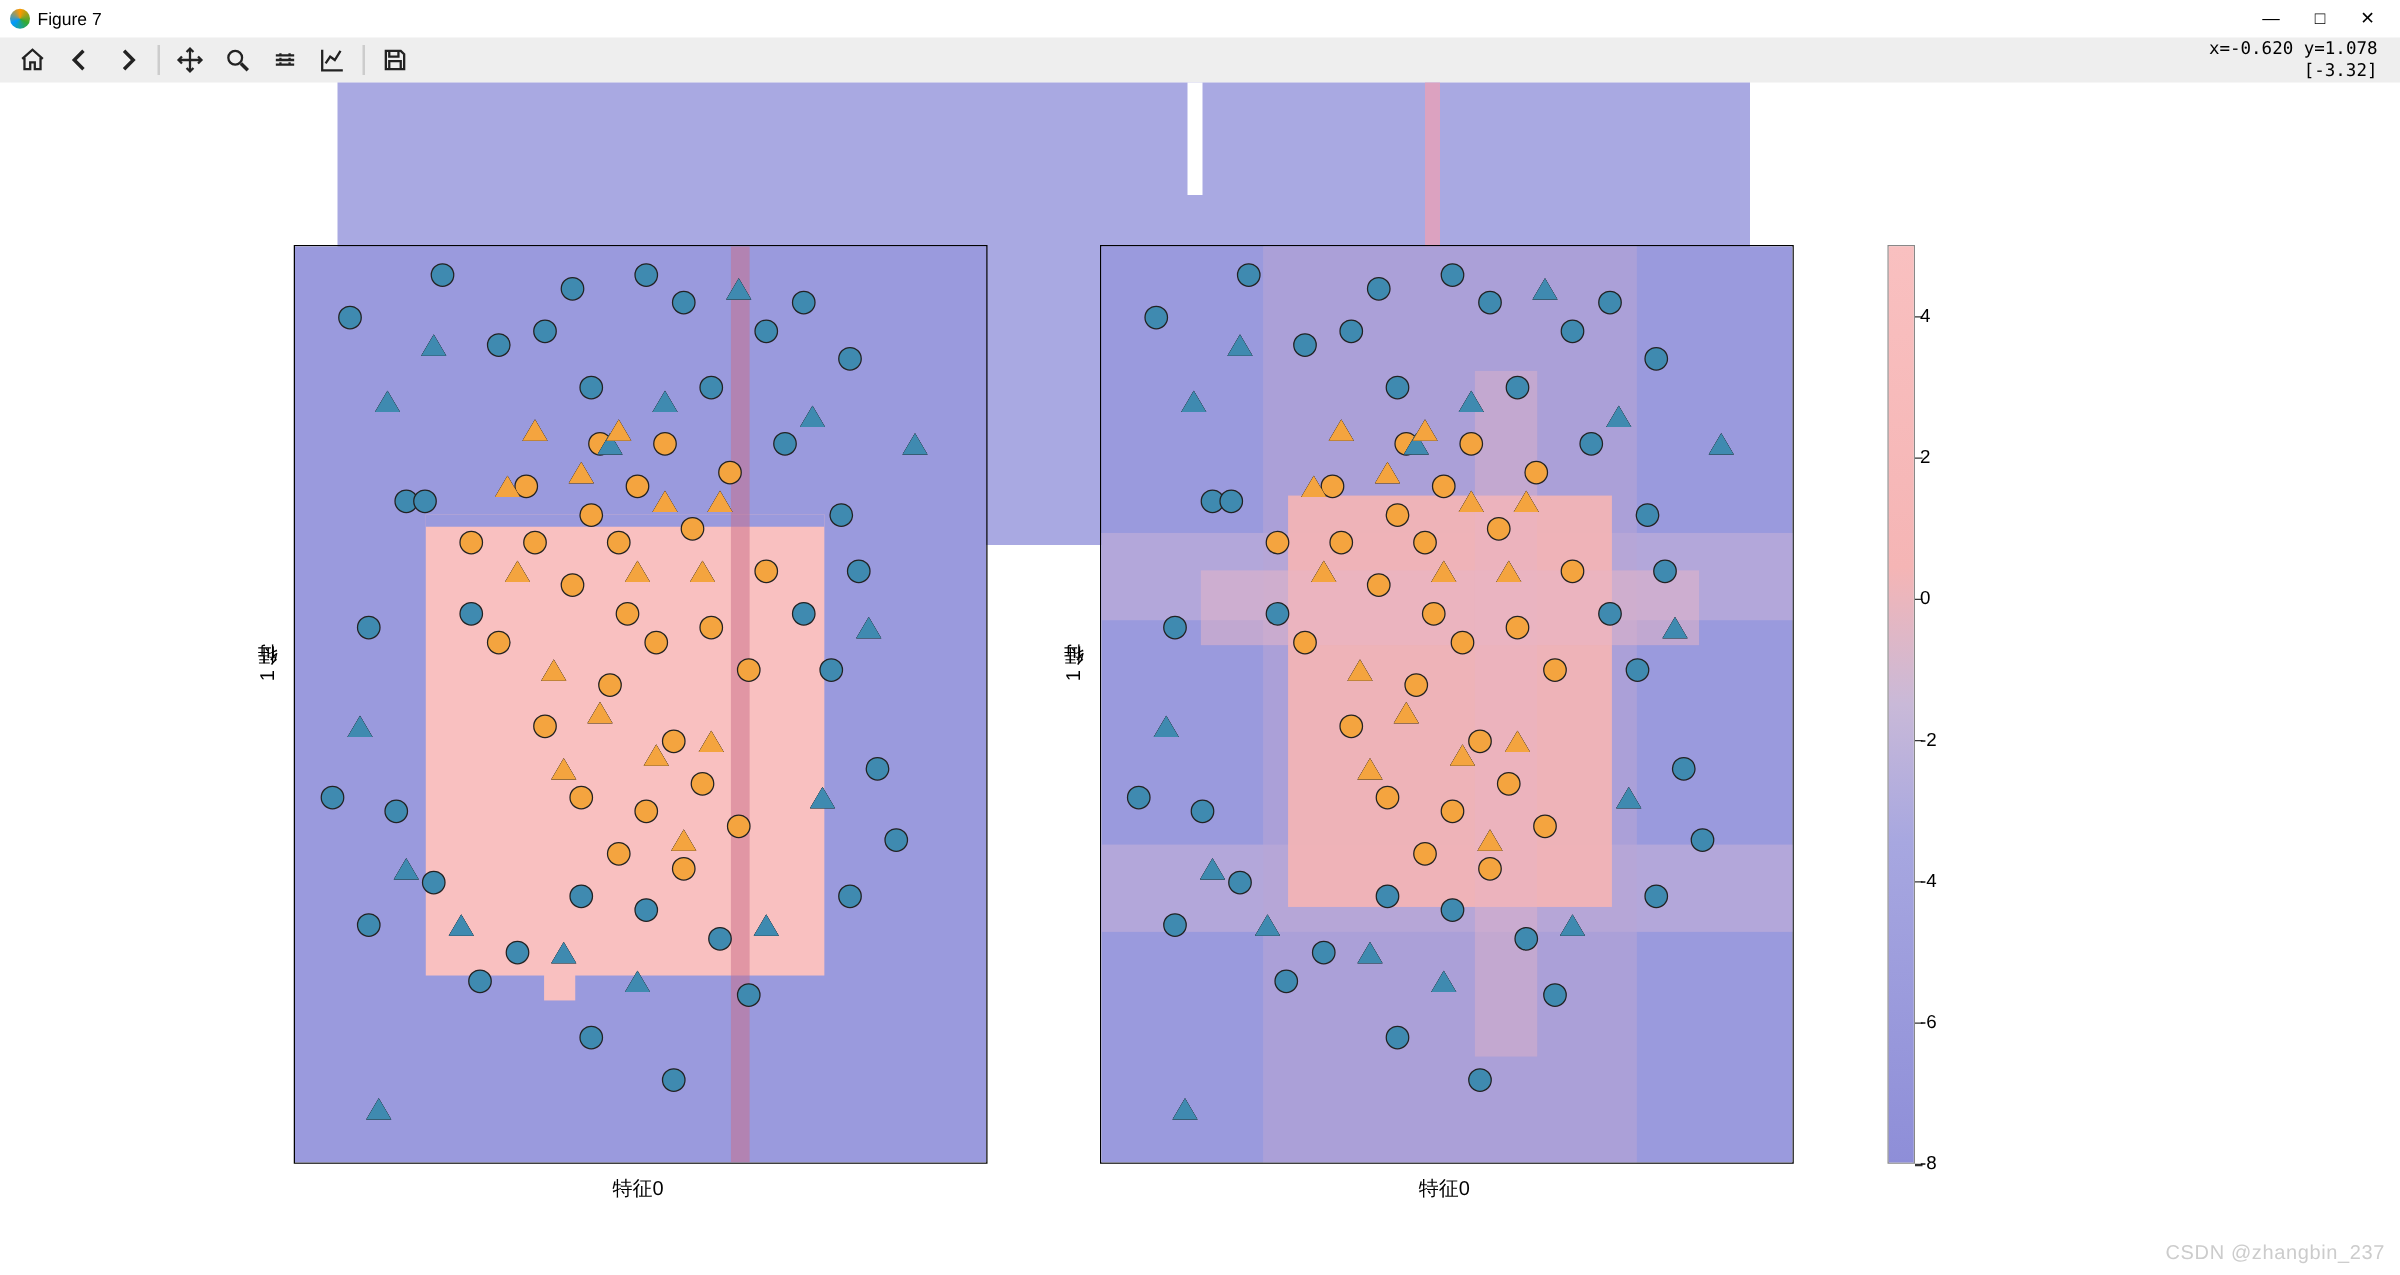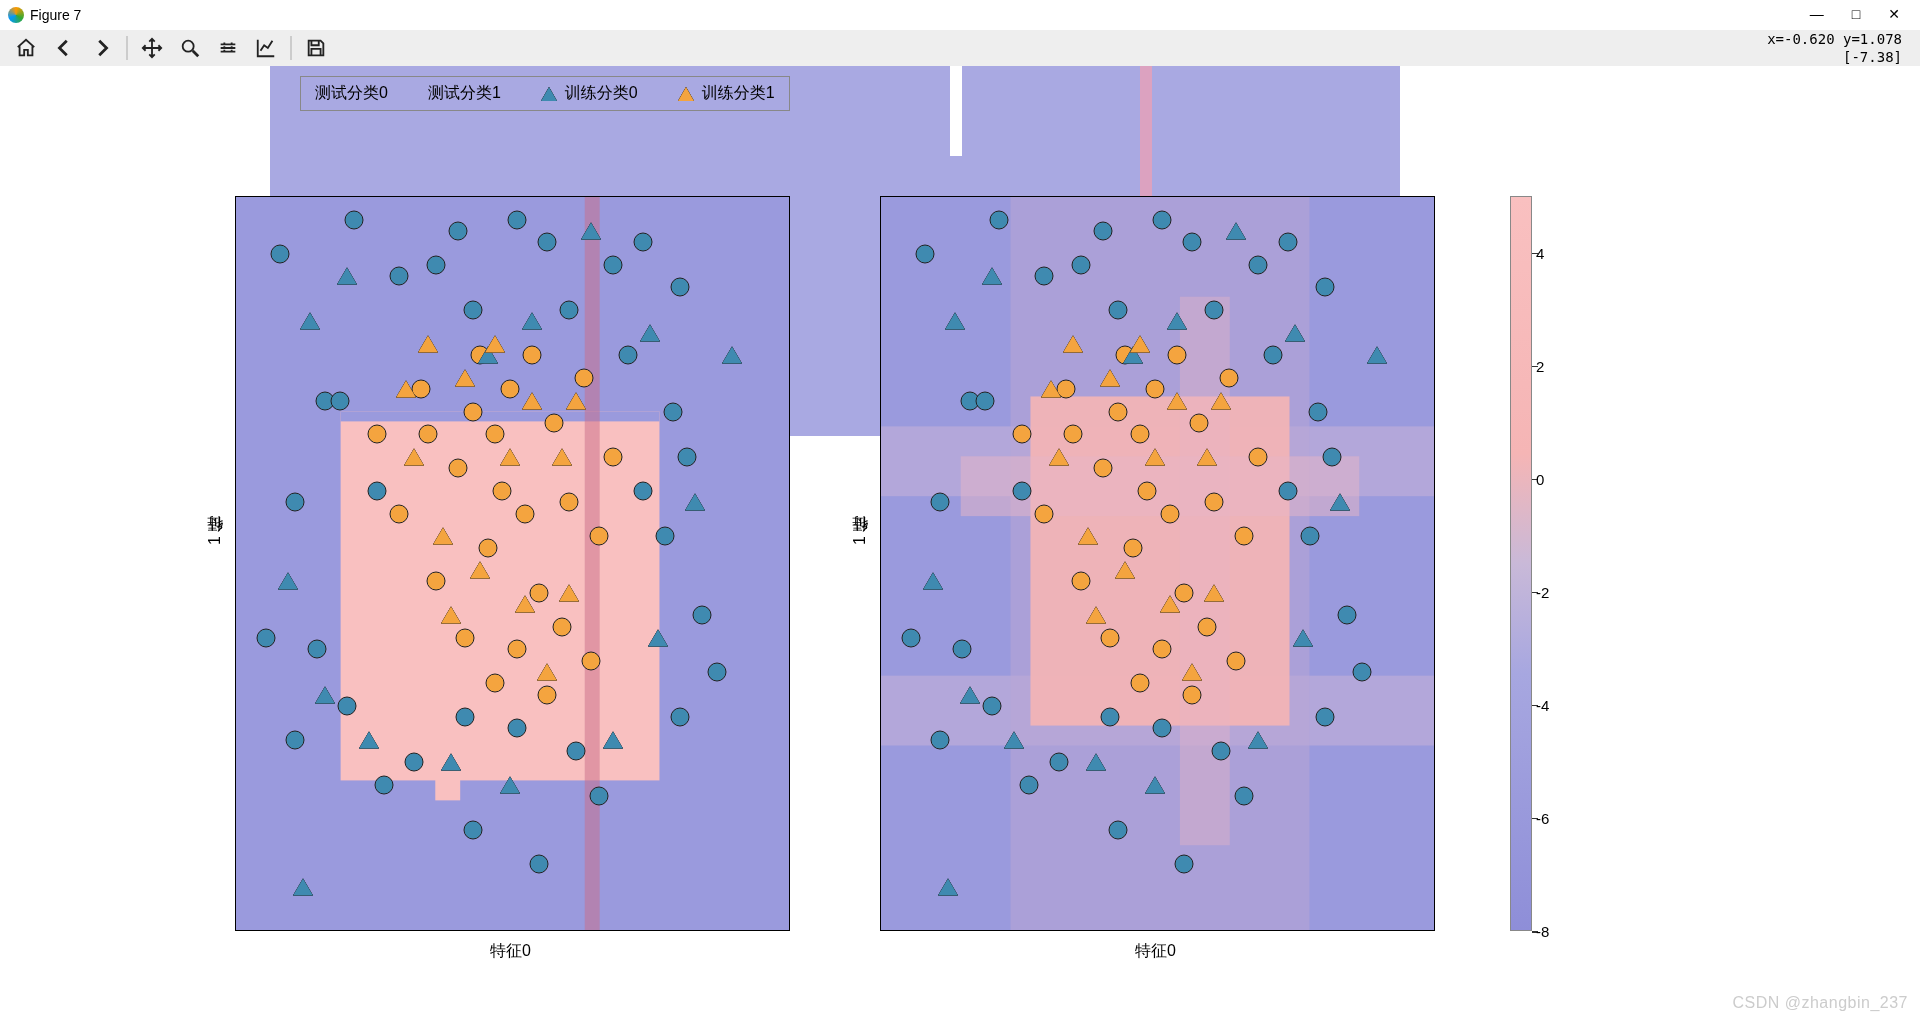--- a/index.html
+++ b/index.html
@@ -85,46 +85,30 @@
       </svg>
     </div>
   <div class="tool-sep"></div>
   <div class="tool-btn">
       <svg viewBox="0 0 24 24">
         <path d="M4 4h13l3 3v13H4z M7 4v5h8V4 M7 20v-7h10v7"></path>
       </svg>
     </div>
   <div class="coords">
     <div>x=-0.620 y=1.078</div>
-    <div>[-7.38]</div>
+    <div>[-3.32]</div>
   </div>
 </div>
 
 <div class="canvas">
 
   <div class="bg-band" style="left:270px; top:0px; width:1130px; height:370px;"></div>
   <div style="position:absolute; left:1140px; top:0; width:12px; height:370px; background:#e8a0b8; opacity:0.8;"></div>
   <div style="position:absolute; left:950px; top:0; width:12px; height:90px; background:#fff;"></div>
 
-  <div class="legend-box" style="left:300px; top:10px;">
-    <div class="legend-item">
-      <span>测试分类0</span>
-    </div>
-    <div class="legend-item">
-      <span>测试分类1</span>
-    </div>
-    <div class="legend-item">
-      <span class="tri blue" style="border-left-width:8px;border-right-width:8px;border-bottom-width:14px;"></span>
-      <span>训练分类0</span>
-    </div>
-    <div class="legend-item">
-      <span class="tri orange" style="border-left-width:8px;border-right-width:8px;border-bottom-width:14px;"></span>
-      <span>训练分类1</span>
-    </div>
-  </div>
 
   <div class="plot" id="plot0" style="left:235px; top:130px; width:555px; height:735px;">
     <div class="plotbg">
       <svg width="100%" height="100%" viewBox="0 0 555 735" preserveAspectRatio="none">
         <rect x="0" y="0" width="555" height="735" fill="#9a9add"></rect>
         <rect x="105" y="215" width="320" height="370" fill="#f9c0c0"></rect>
         <rect x="105" y="215" width="320" height="10" fill="#9a9add"></rect>
         <rect x="350" y="0" width="15" height="735" fill="#c96b87" opacity="0.5"></rect>
         <rect x="200" y="580" width="25" height="25" fill="#f9c0c0"></rect>
       </svg>

